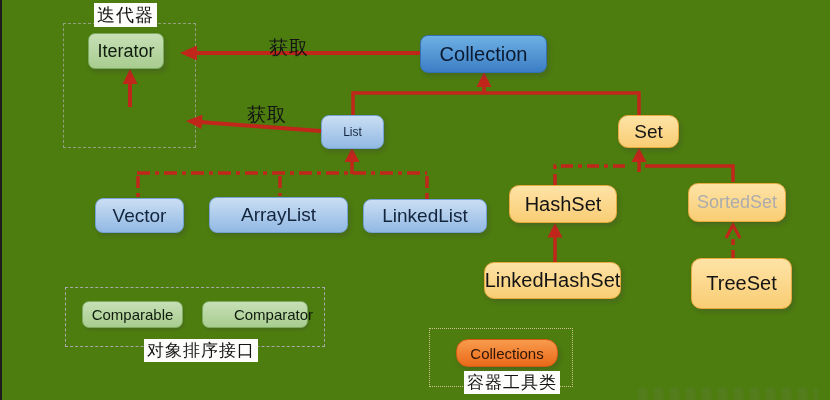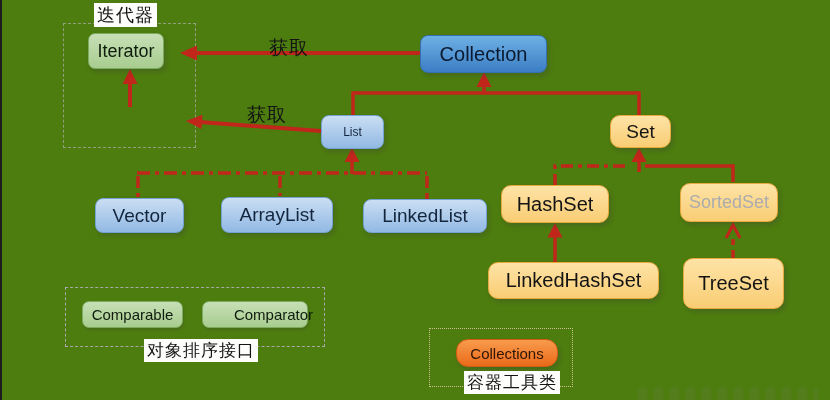--- a/index.html
+++ b/index.html
@@ -9,21 +9,21 @@
     font-family:"Liberation Sans", sans-serif;
   }
   #left-edge{position:absolute;left:0;top:0;width:2px;height:400px;background:#1c1c1c;}
   .node{
     position:absolute;box-sizing:border-box;display:flex;align-items:center;justify-content:center;
     border-radius:8px;color:#101624;white-space:nowrap;
     box-shadow:2px 3px 4px rgba(60,60,60,.28);
   }
   .blue-strong{background:linear-gradient(#6db0e4,#3c7ec4);border:1px solid #3371b2;color:#0b1a30;}
   .blue{background:linear-gradient(#cadef3,#92b9e4);border:1px solid #74a2d4;color:#13253d;}
-  .yellow{background:linear-gradient(#fee3a6,#f9cd74);border:1px solid #eaa93e;border-radius:10px;color:#141414;}
+  .yellow{background:linear-gradient(#fee3a6,#f9cd74);border:1px solid #eaa93e;border-radius:10px;color:#141414;margin-left:8px;}
   .green{background:linear-gradient(#c7dfb5,#a8cd90);border:1px solid #7dac60;border-radius:7px;color:#101c0e;}
   .orange{background:linear-gradient(#f89b4d,#ea6a19);border:1px solid #cf5c12;border-radius:12px;color:#2e1505;}
   .gray-text{color:#abacae;}
   .group{position:absolute;box-sizing:border-box;background:transparent;}
   .group-iterator{border:1px dashed #92a07e;}
   .group-sort{border:1px dashed #a9a9a9;}
   .group-util{border:1px dotted #cdc48e;}
   .cjk-label{
     position:absolute;color:#141414;background:#fdfefb;padding:0 3px;z-index:5;
     font-family:"Liberation Serif", serif;letter-spacing:1px;white-space:nowrap;
@@ -88,25 +88,25 @@
   <div class="cjk-label" style="left:94px;top:3px;font-size:18px;">迭代器</div>
   <div class="cjk-label" style="left:266px;top:35px;font-size:19px;background:transparent;">获取</div>
   <div class="cjk-label" style="left:244px;top:102px;font-size:19px;background:transparent;">获取</div>
   <div class="cjk-label" style="left:144px;top:339px;font-size:17px;">对象排序接口</div>
   <div class="cjk-label" style="left:464px;top:371px;font-size:17px;">容器工具类</div>
 
   <div class="node blue-strong" style="left:420px;top:35px;width:127px;height:38px;font-size:20px;">Collection</div>
   <div class="node blue" style="left:321px;top:115px;width:63px;height:34px;font-size:12px;">List</div>
   <div class="node yellow" style="left:610px;top:115px;width:61px;height:33px;font-size:19px;">Set</div>
   <div class="node blue" style="left:95px;top:198px;width:89px;height:35px;font-size:19px;">Vector</div>
-  <div class="node blue" style="left:221px;top:197px;width:112px;height:36px;font-size:19px;">ArrayList</div>
+  <div class="node blue" style="left:209px;top:197px;width:139px;height:36px;font-size:19px;">ArrayList</div>
   <div class="node blue" style="left:363px;top:199px;width:124px;height:34px;font-size:19px;">LinkedList</div>
   <div class="node yellow" style="left:501px;top:185px;width:108px;height:38px;font-size:20px;">HashSet</div>
   <div class="node yellow gray-text" style="left:680px;top:183px;width:98px;height:39px;font-size:18px;">SortedSet</div>
-  <div class="node yellow" style="left:488px;top:262px;width:171px;height:37px;font-size:20px;">LinkedHashSet</div>
+  <div class="node yellow" style="left:476px;top:262px;width:137px;height:37px;font-size:20px;">LinkedHashSet</div>
   <div class="node yellow" style="left:683px;top:258px;width:101px;height:51px;font-size:20px;">TreeSet</div>
   <div class="node green" style="left:88px;top:33px;width:76px;height:36px;font-size:18px;">Iterator</div>
   <div class="node green" style="left:82px;top:301px;width:101px;height:27px;font-size:15px;box-shadow:1px 2px 2px rgba(60,60,60,.22);">Comparable</div>
   <div class="node green" style="left:202px;top:301px;width:106px;height:27px;font-size:15px;box-shadow:1px 2px 2px rgba(60,60,60,.22);padding-left:37px;">Comparator</div>
   <div class="node orange" style="left:456px;top:339px;width:102px;height:28px;font-size:15px;">Collections</div>
 
   <div id="watermark"></div>
 </div>
 
 </body></html>

